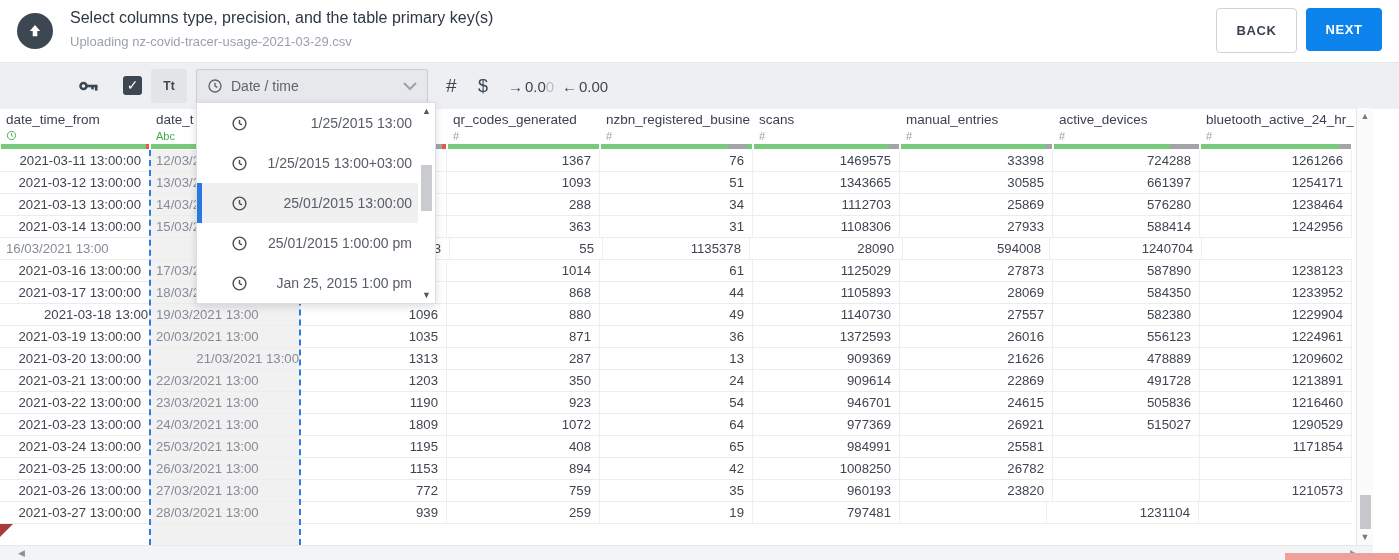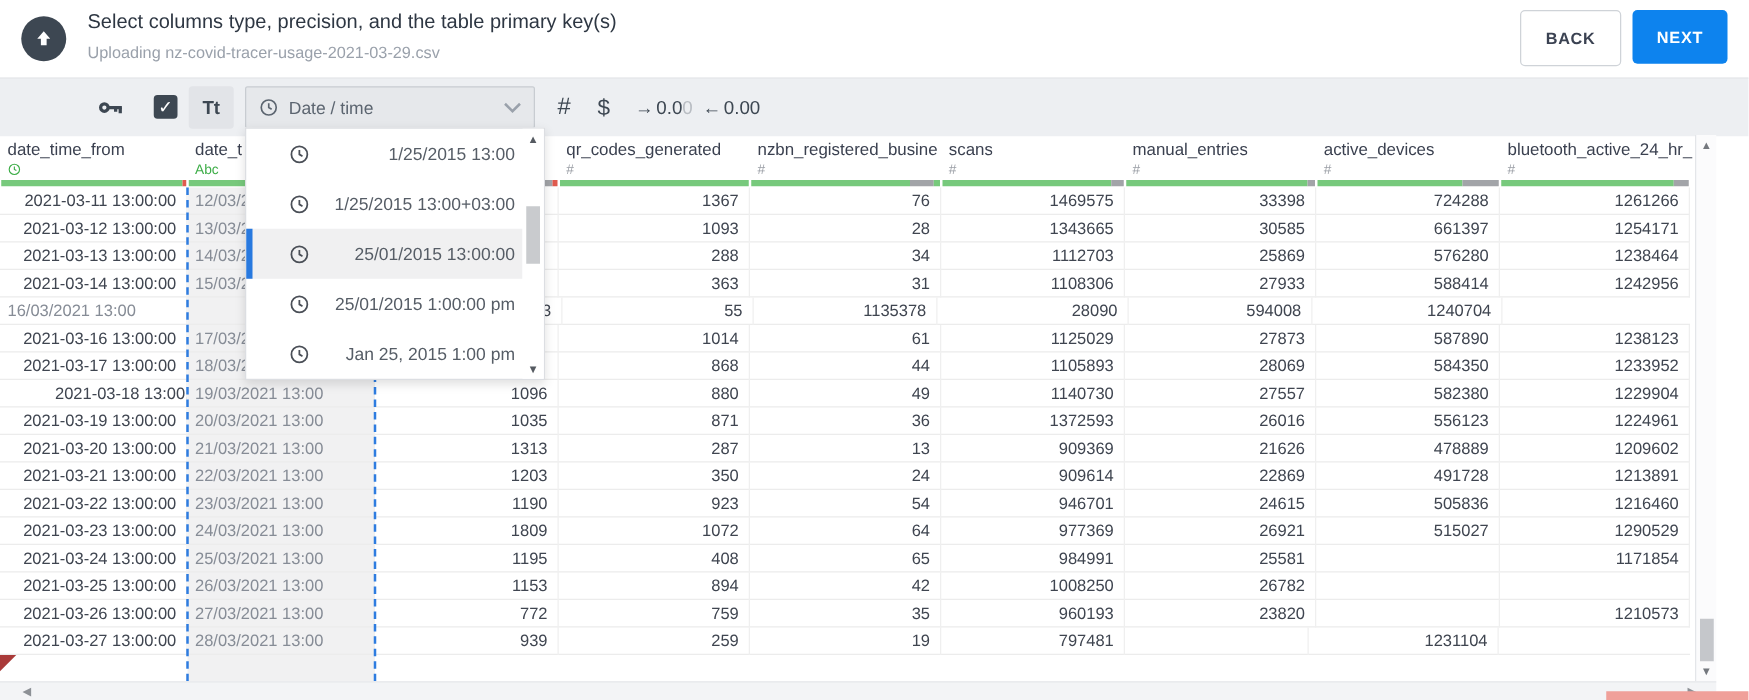--- a/index.html
+++ b/index.html
@@ -17,21 +17,21 @@
   .btn-back{left:1216px;width:79px;background:#fff;border:1px solid #cfd3d8;color:#3b4252;}
   .btn-next{left:1306px;width:76px;background:#0d83ee;border:none;color:#fff;}
 
   
   .toolbar{position:absolute;left:0;top:62px;width:1399px;height:46px;background:#edeff2;
        border-top:1px solid #e5e7ea;}
   .tb-key{position:absolute;left:78px;top:13px;}
   .tb-check{position:absolute;left:123px;top:13px;width:19px;height:19px;background:#3d4752;
        border-radius:3px;color:#fff;font-size:14px;line-height:19px;text-align:center;cursor:pointer;}
   .tb-tt{position:absolute;left:151px;top:6px;width:36px;height:34px;background:#e2e4e8;border-radius:3px;
-       color:#3d4752;font-size:15px;font-weight:bold;display:flex;align-items:center;justify-content:center;cursor:pointer;text-align:right;}
+       color:#3d4752;font-size:12px;font-weight:bold;display:flex;align-items:center;justify-content:center;cursor:pointer;text-align:right;}
   .tb-dd{position:absolute;left:196px;top:6px;width:232px;height:34px;background:#e6e8eb;
        border:1px solid #c8ccd1;border-radius:2px;box-sizing:border-box;display:flex;align-items:center;cursor:pointer;}
   .tb-dd .dd-clock{margin-left:10px;display:flex;color:#5c6570;}
   .tb-dd .dd-label{margin-left:8px;font-size:14px;color:#5c6570;flex:1;}
   .tb-dd .dd-chev{margin-right:10px;display:flex;}
   .tb-glyph{position:absolute;top:0;height:46px;display:flex;align-items:center;color:#3d4752;cursor:pointer;}
   .tb-hash{left:446px;font-size:19px;}
   .tb-dollar{left:478px;font-size:18px;}
   .tb-prec{font-size:15px;}
   .tb-prec .arr{font-size:15px;margin-right:2px;}
@@ -236,21 +236,21 @@
           <div class="td right" style="width: 147px;">1469575</div>
           <div class="td right" style="width: 153px;">33398</div>
           <div class="td right" style="width: 147px;">724288</div>
           <div class="td right" style="width: 152px;">1261266</div>
         </div>
         <div class="tr">
           <div class="td right" style="width: 150px;">2021-03-12 13:00:00</div>
           <div class="td left dim" style="width: 150px;">13/03/2021 13:00</div>
           <div class="td right" style="width: 147px;"></div>
           <div class="td right" style="width: 153px;">1093</div>
-          <div class="td right" style="width: 153px;">28</div>
+          <div class="td right" style="width: 153px;">51</div>
           <div class="td right" style="width: 147px;">1343665</div>
           <div class="td right" style="width: 153px;">30585</div>
           <div class="td right" style="width: 147px;">661397</div>
           <div class="td right" style="width: 152px;">1254171</div>
         </div>
         <div class="tr">
           <div class="td right" style="width: 150px;">2021-03-13 13:00:00</div>
           <div class="td left dim" style="width: 150px;">14/03/2021 13:00</div>
           <div class="td right" style="width: 147px;"></div>
           <div class="td right" style="width: 153px;">288</div>
@@ -320,21 +320,21 @@
           <div class="td right" style="width: 147px;">1035</div>
           <div class="td right" style="width: 153px;">871</div>
           <div class="td right" style="width: 153px;">36</div>
           <div class="td right" style="width: 147px;">1372593</div>
           <div class="td right" style="width: 153px;">26016</div>
           <div class="td right" style="width: 147px;">556123</div>
           <div class="td right" style="width: 152px;">1224961</div>
         </div>
         <div class="tr">
           <div class="td right" style="width: 150px;">2021-03-20 13:00:00</div>
-          <div class="td left dim" style="width: 150px;">21/03/2021 13:00</div>
+          <div class="td left dim" style="width: 150px; text-align: right;">21/03/2021 13:00</div>
           <div class="td right" style="width: 147px;">1313</div>
           <div class="td right" style="width: 153px;">287</div>
           <div class="td right" style="width: 153px;">13</div>
           <div class="td right" style="width: 147px;">909369</div>
           <div class="td right" style="width: 153px;">21626</div>
           <div class="td right" style="width: 147px;">478889</div>
           <div class="td right" style="width: 152px;">1209602</div>
         </div>
         <div class="tr">
           <div class="td right" style="width: 150px;">2021-03-21 13:00:00</div>

